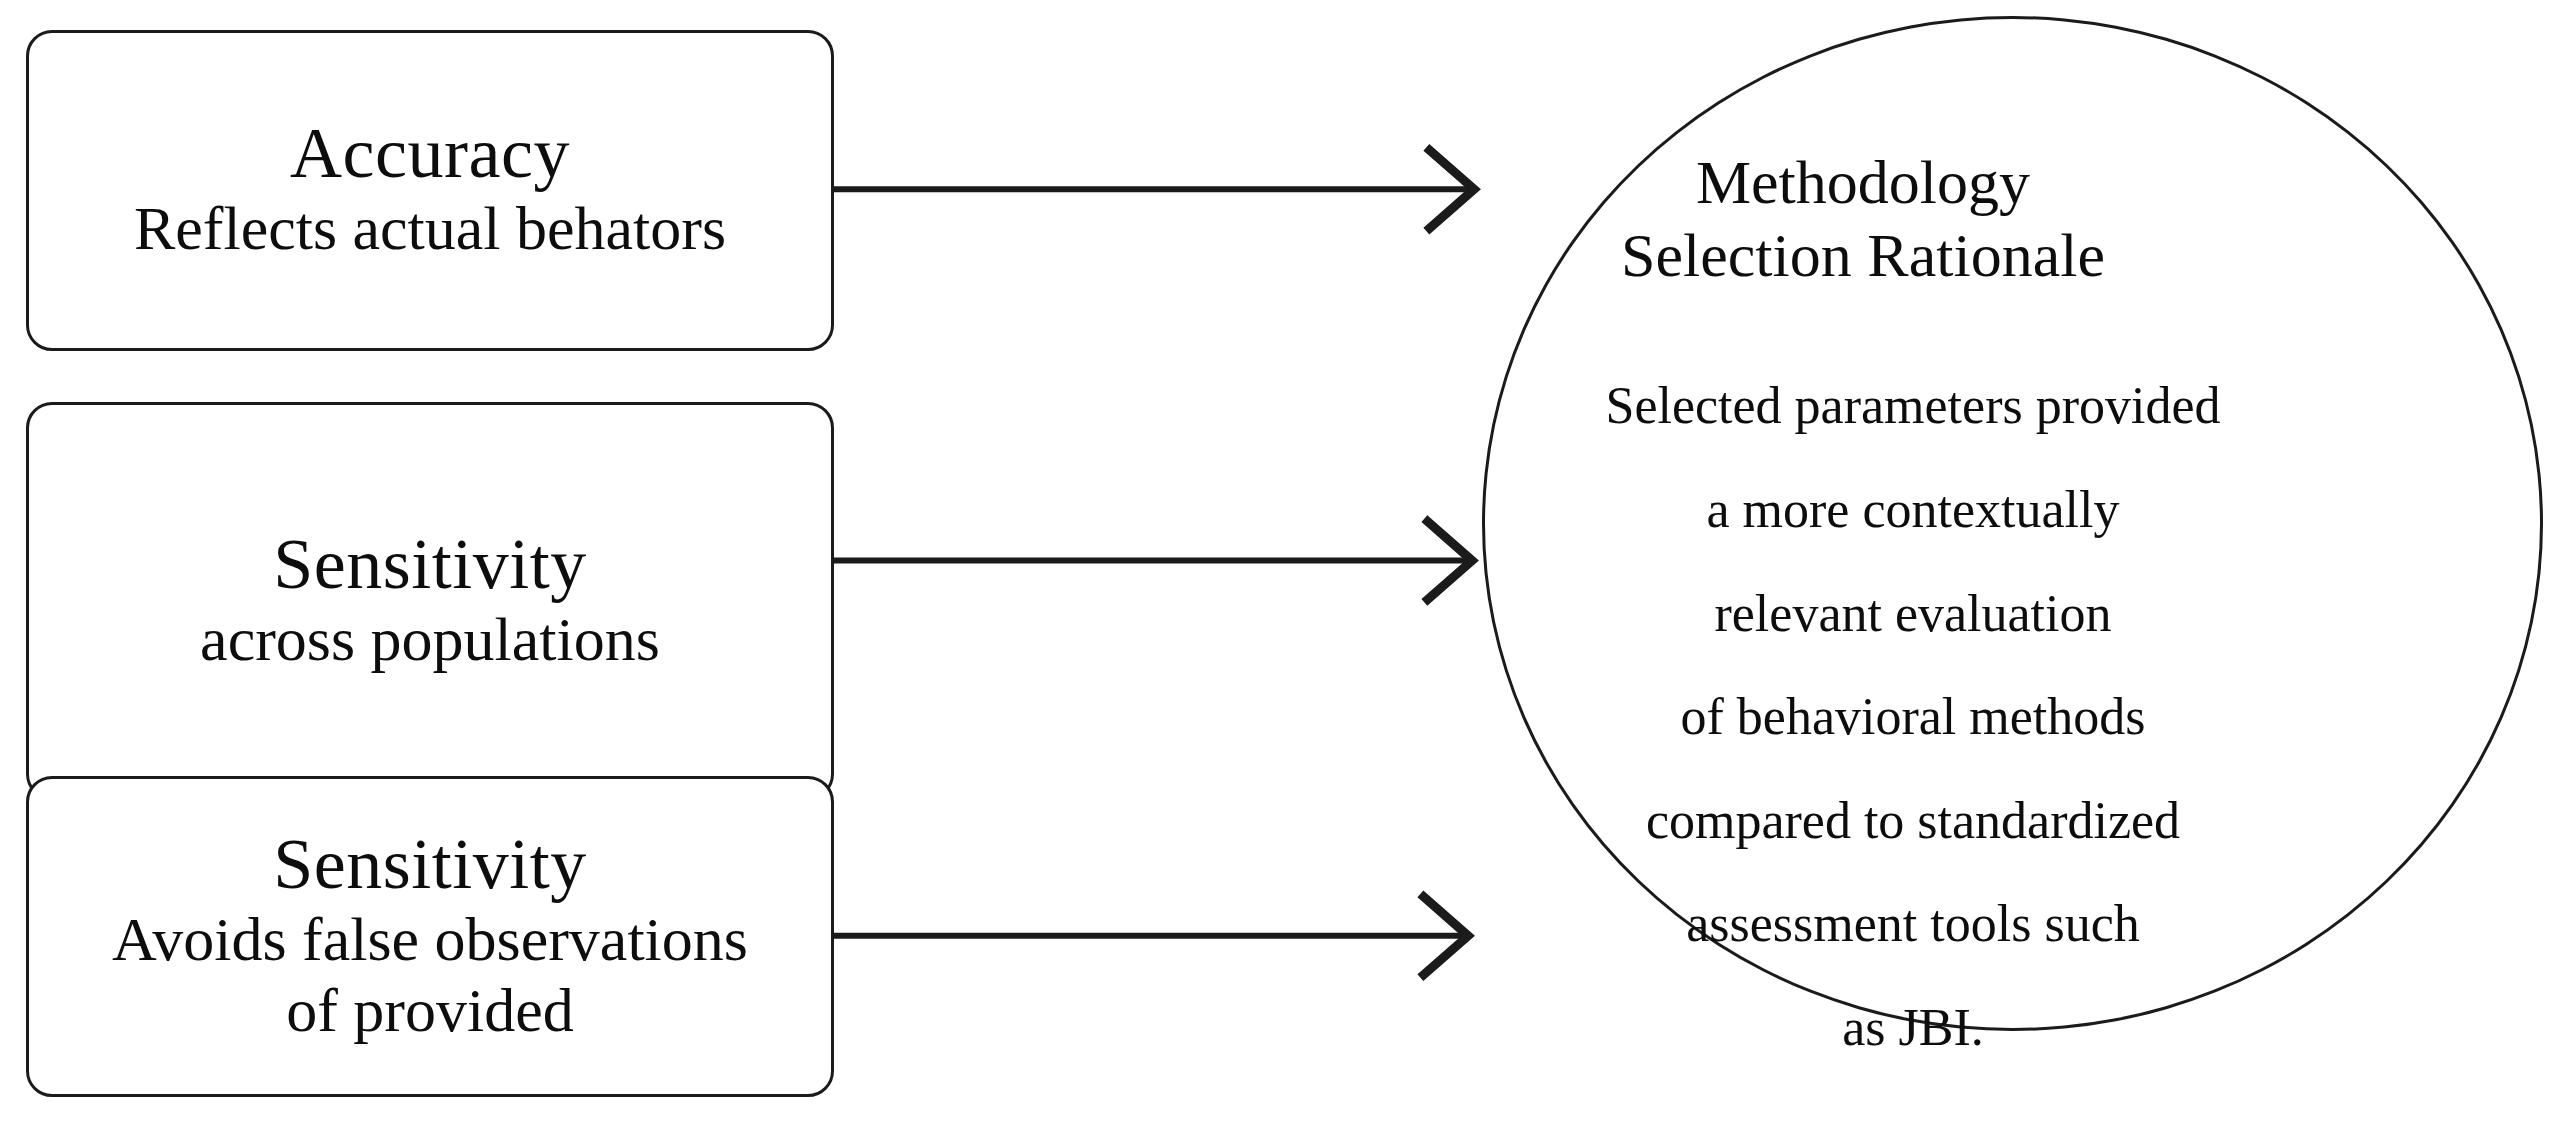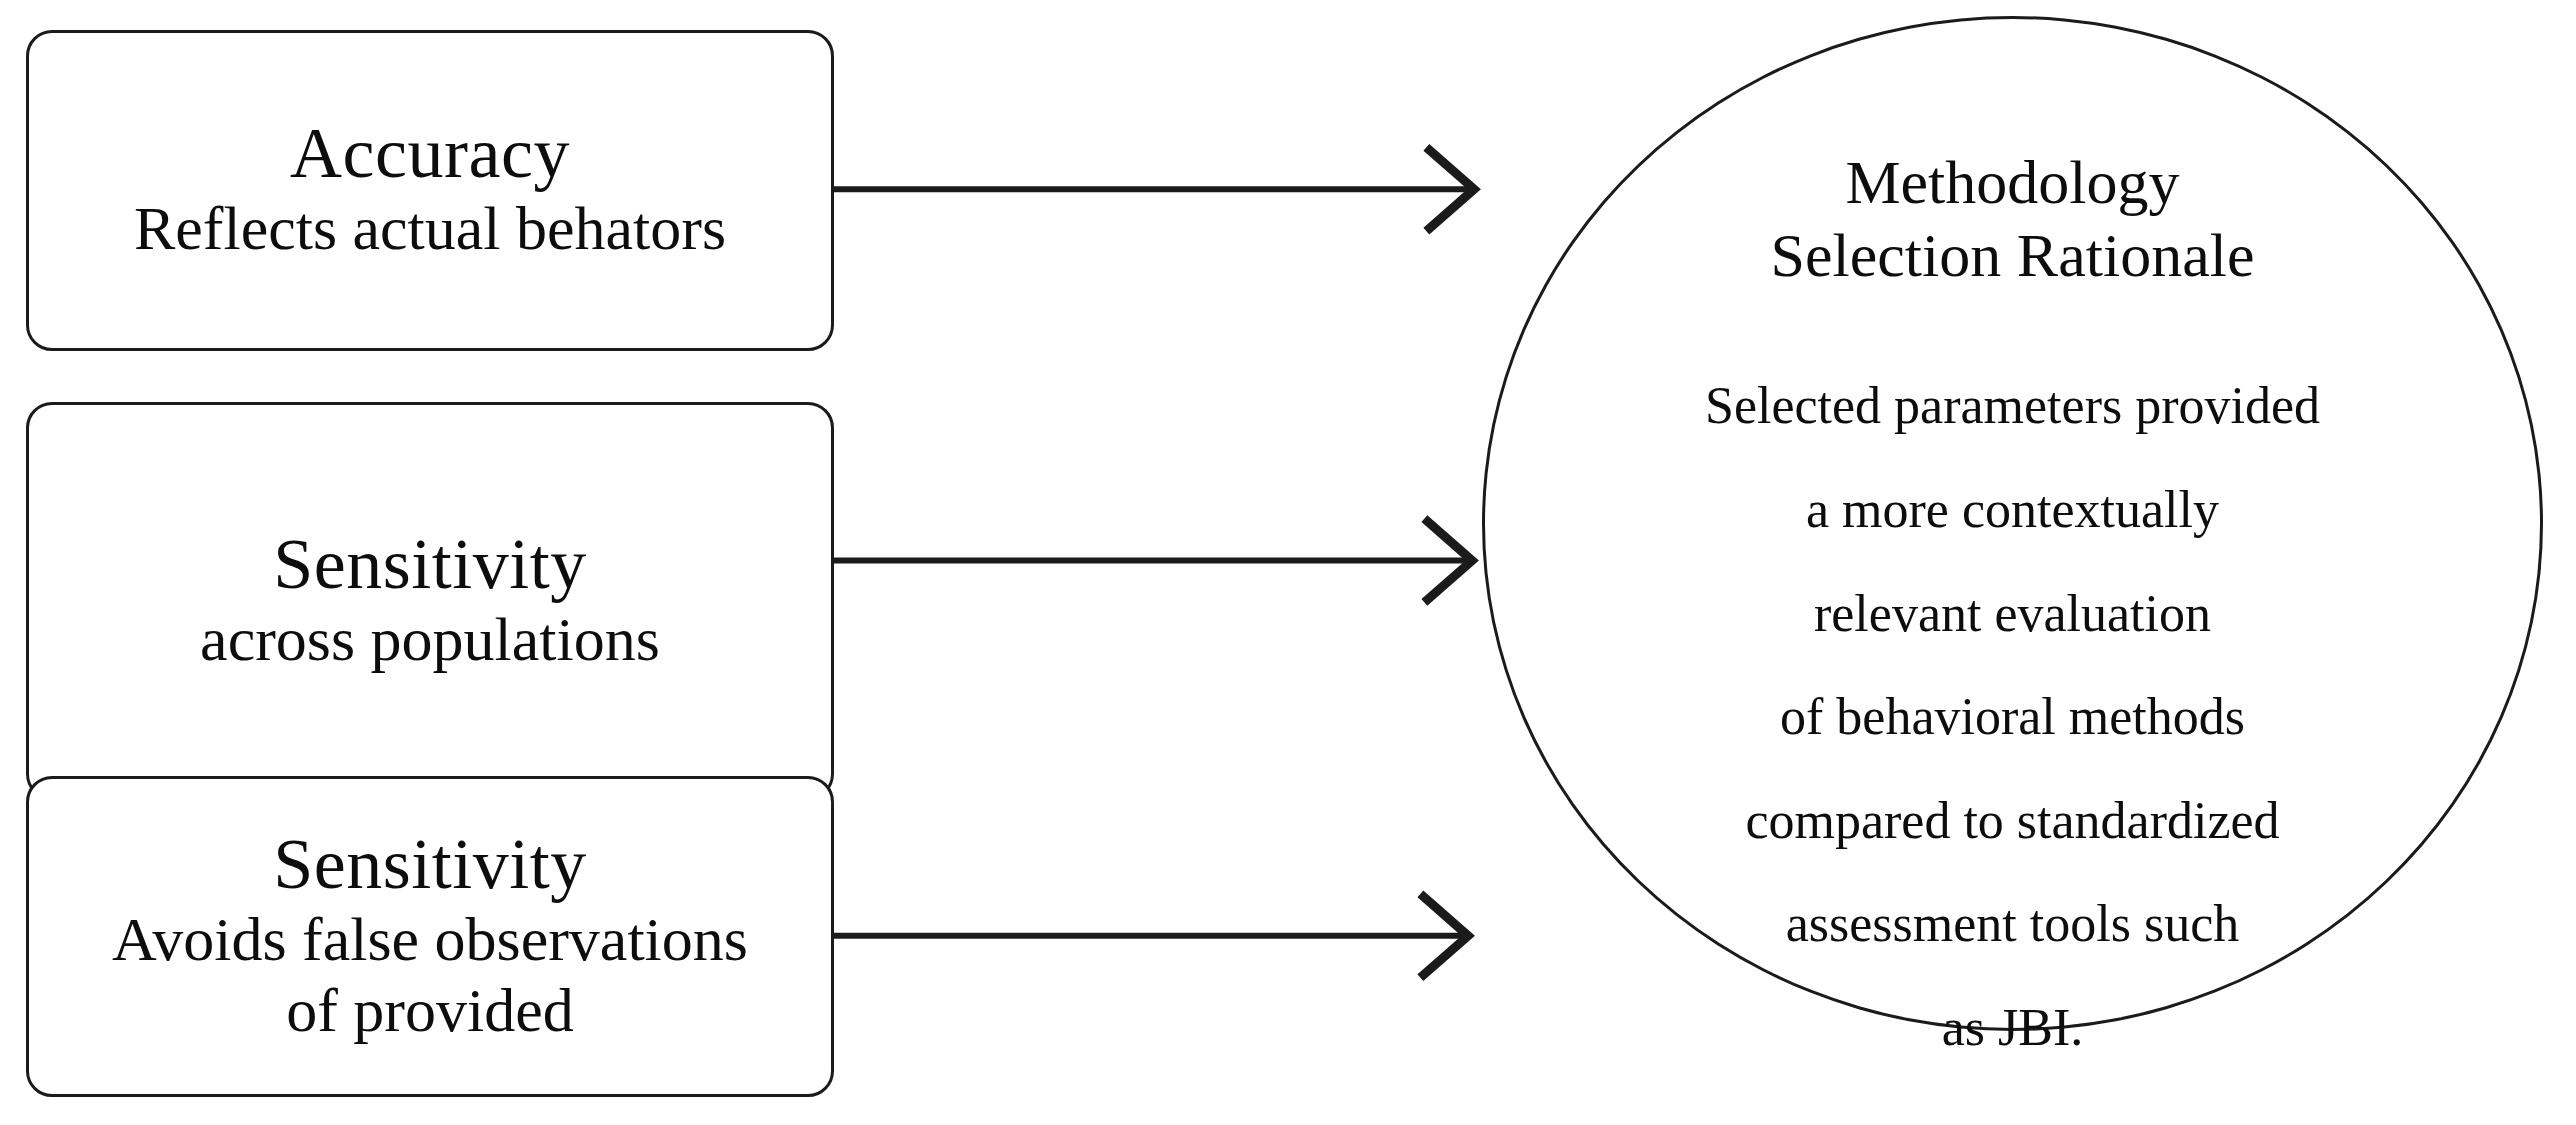--- a/index.html
+++ b/index.html
@@ -70,21 +70,21 @@
     left: 1482px;
     top: 16px;
     width: 1061px;
     height: 1015px;
     border: 3px solid #1b1b1b;
     border-radius: 50%;
     background: #ffffff;
     box-sizing: border-box;
     display: flex;
     flex-direction: column;
-    align-items: center;
+    align-items: flex-start;
     justify-content: flex-start;
     text-align: center;
   }
   .circle-title {
     font-size: 62px;
     line-height: 1.18;
     margin-top: 127px;
     color: #0d0d0d;
     width: 756px;
   }

